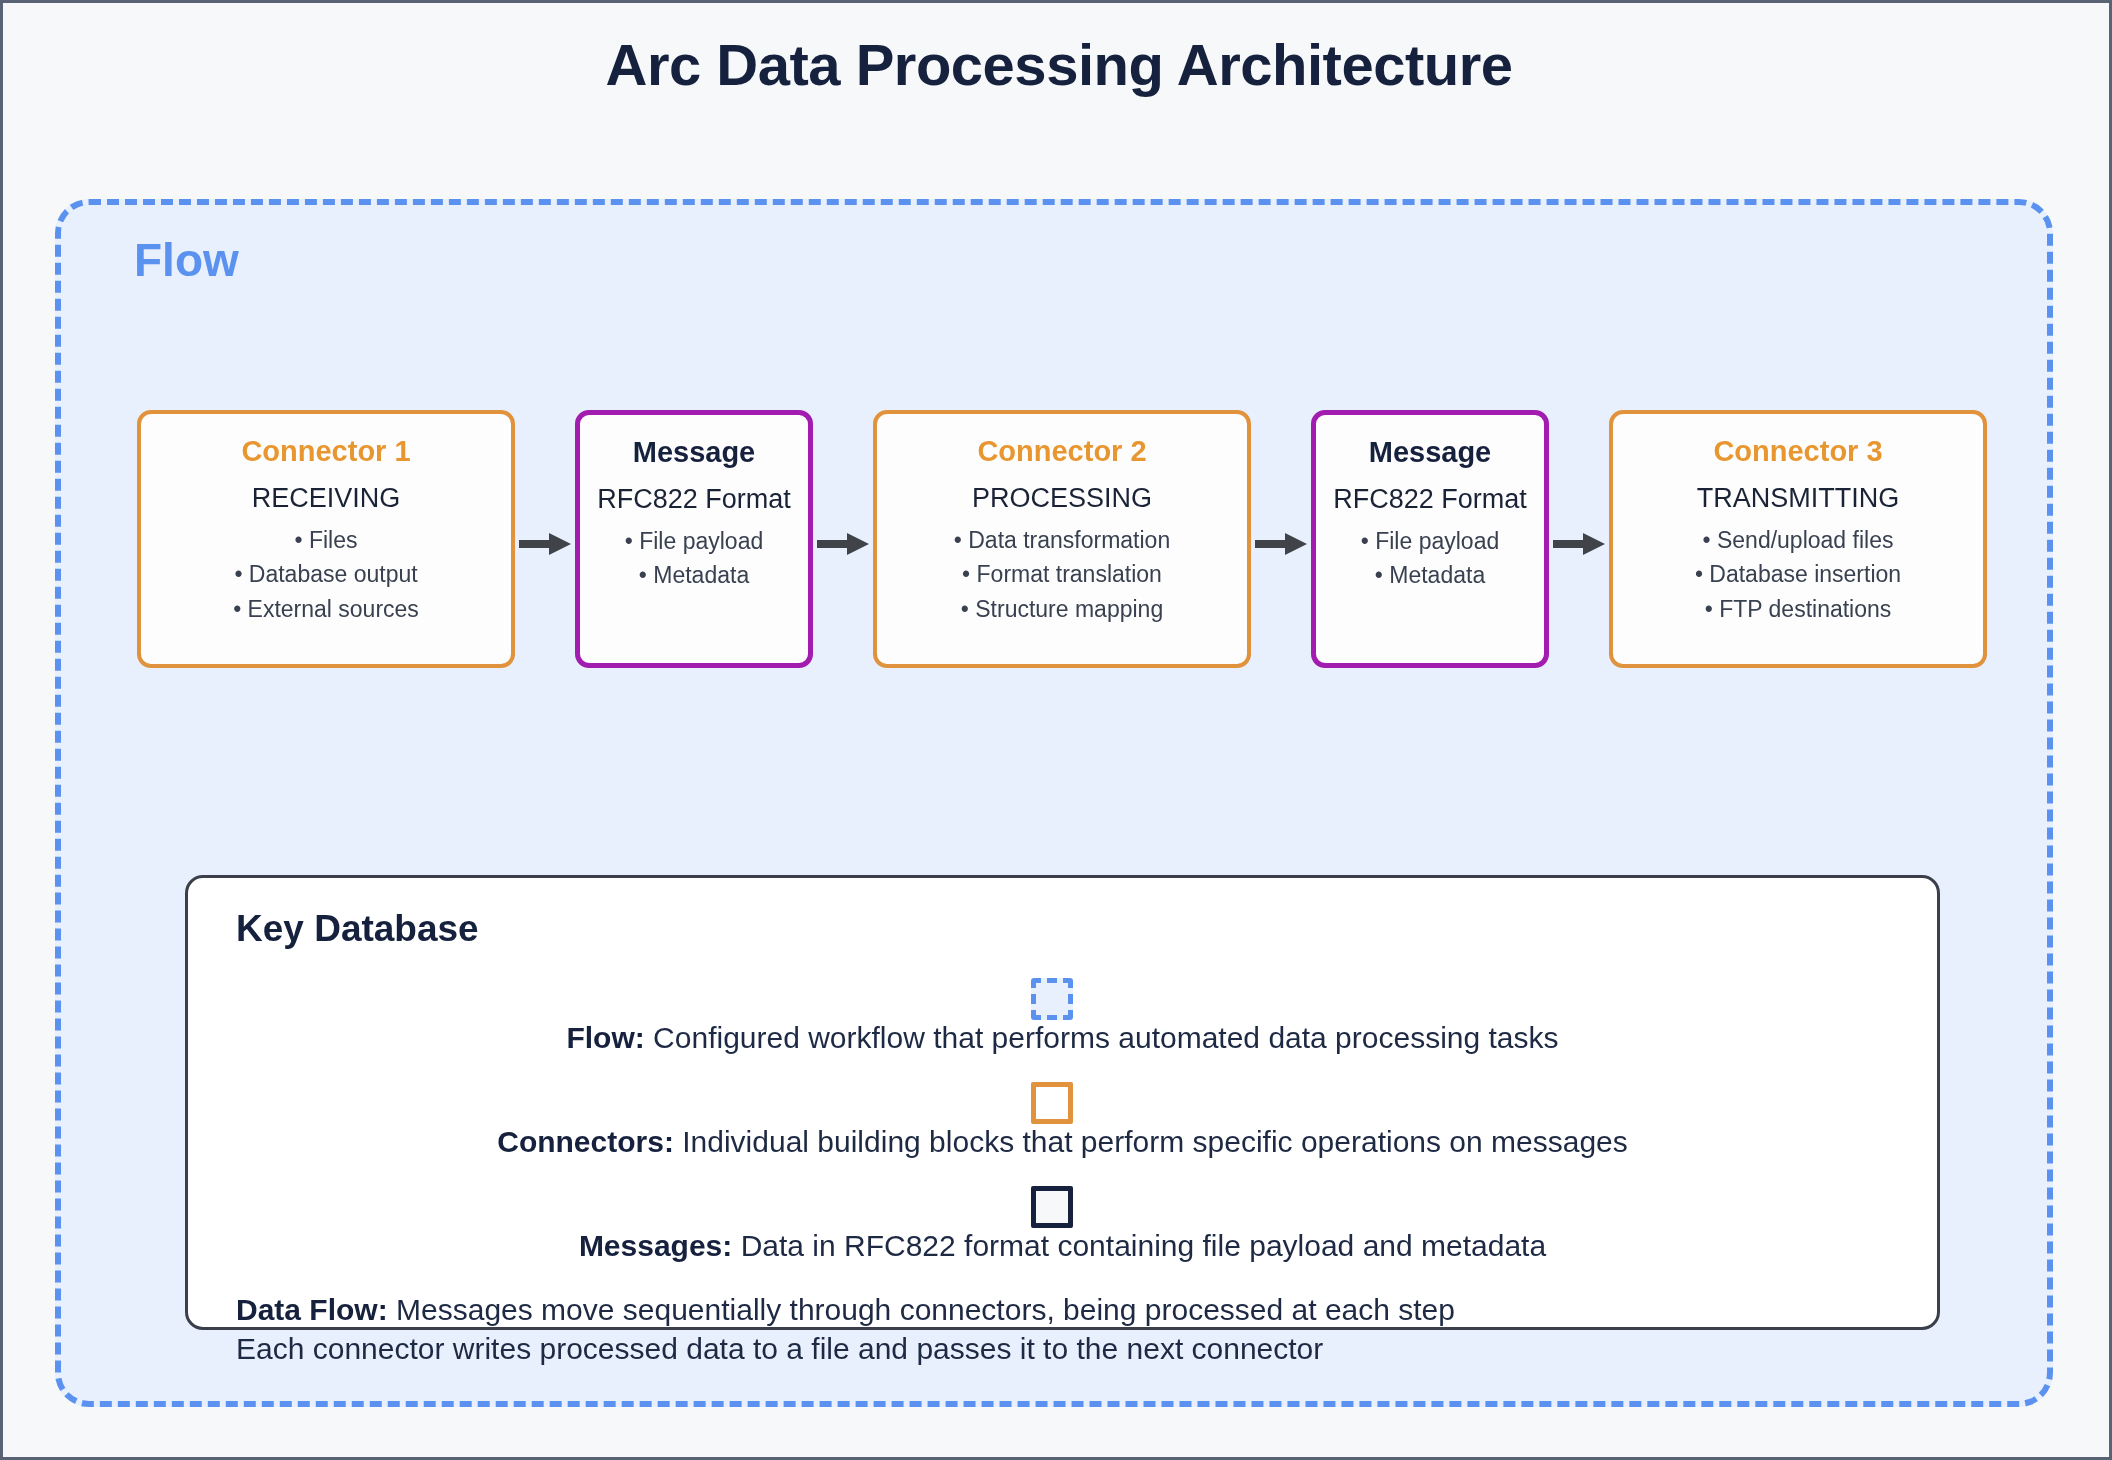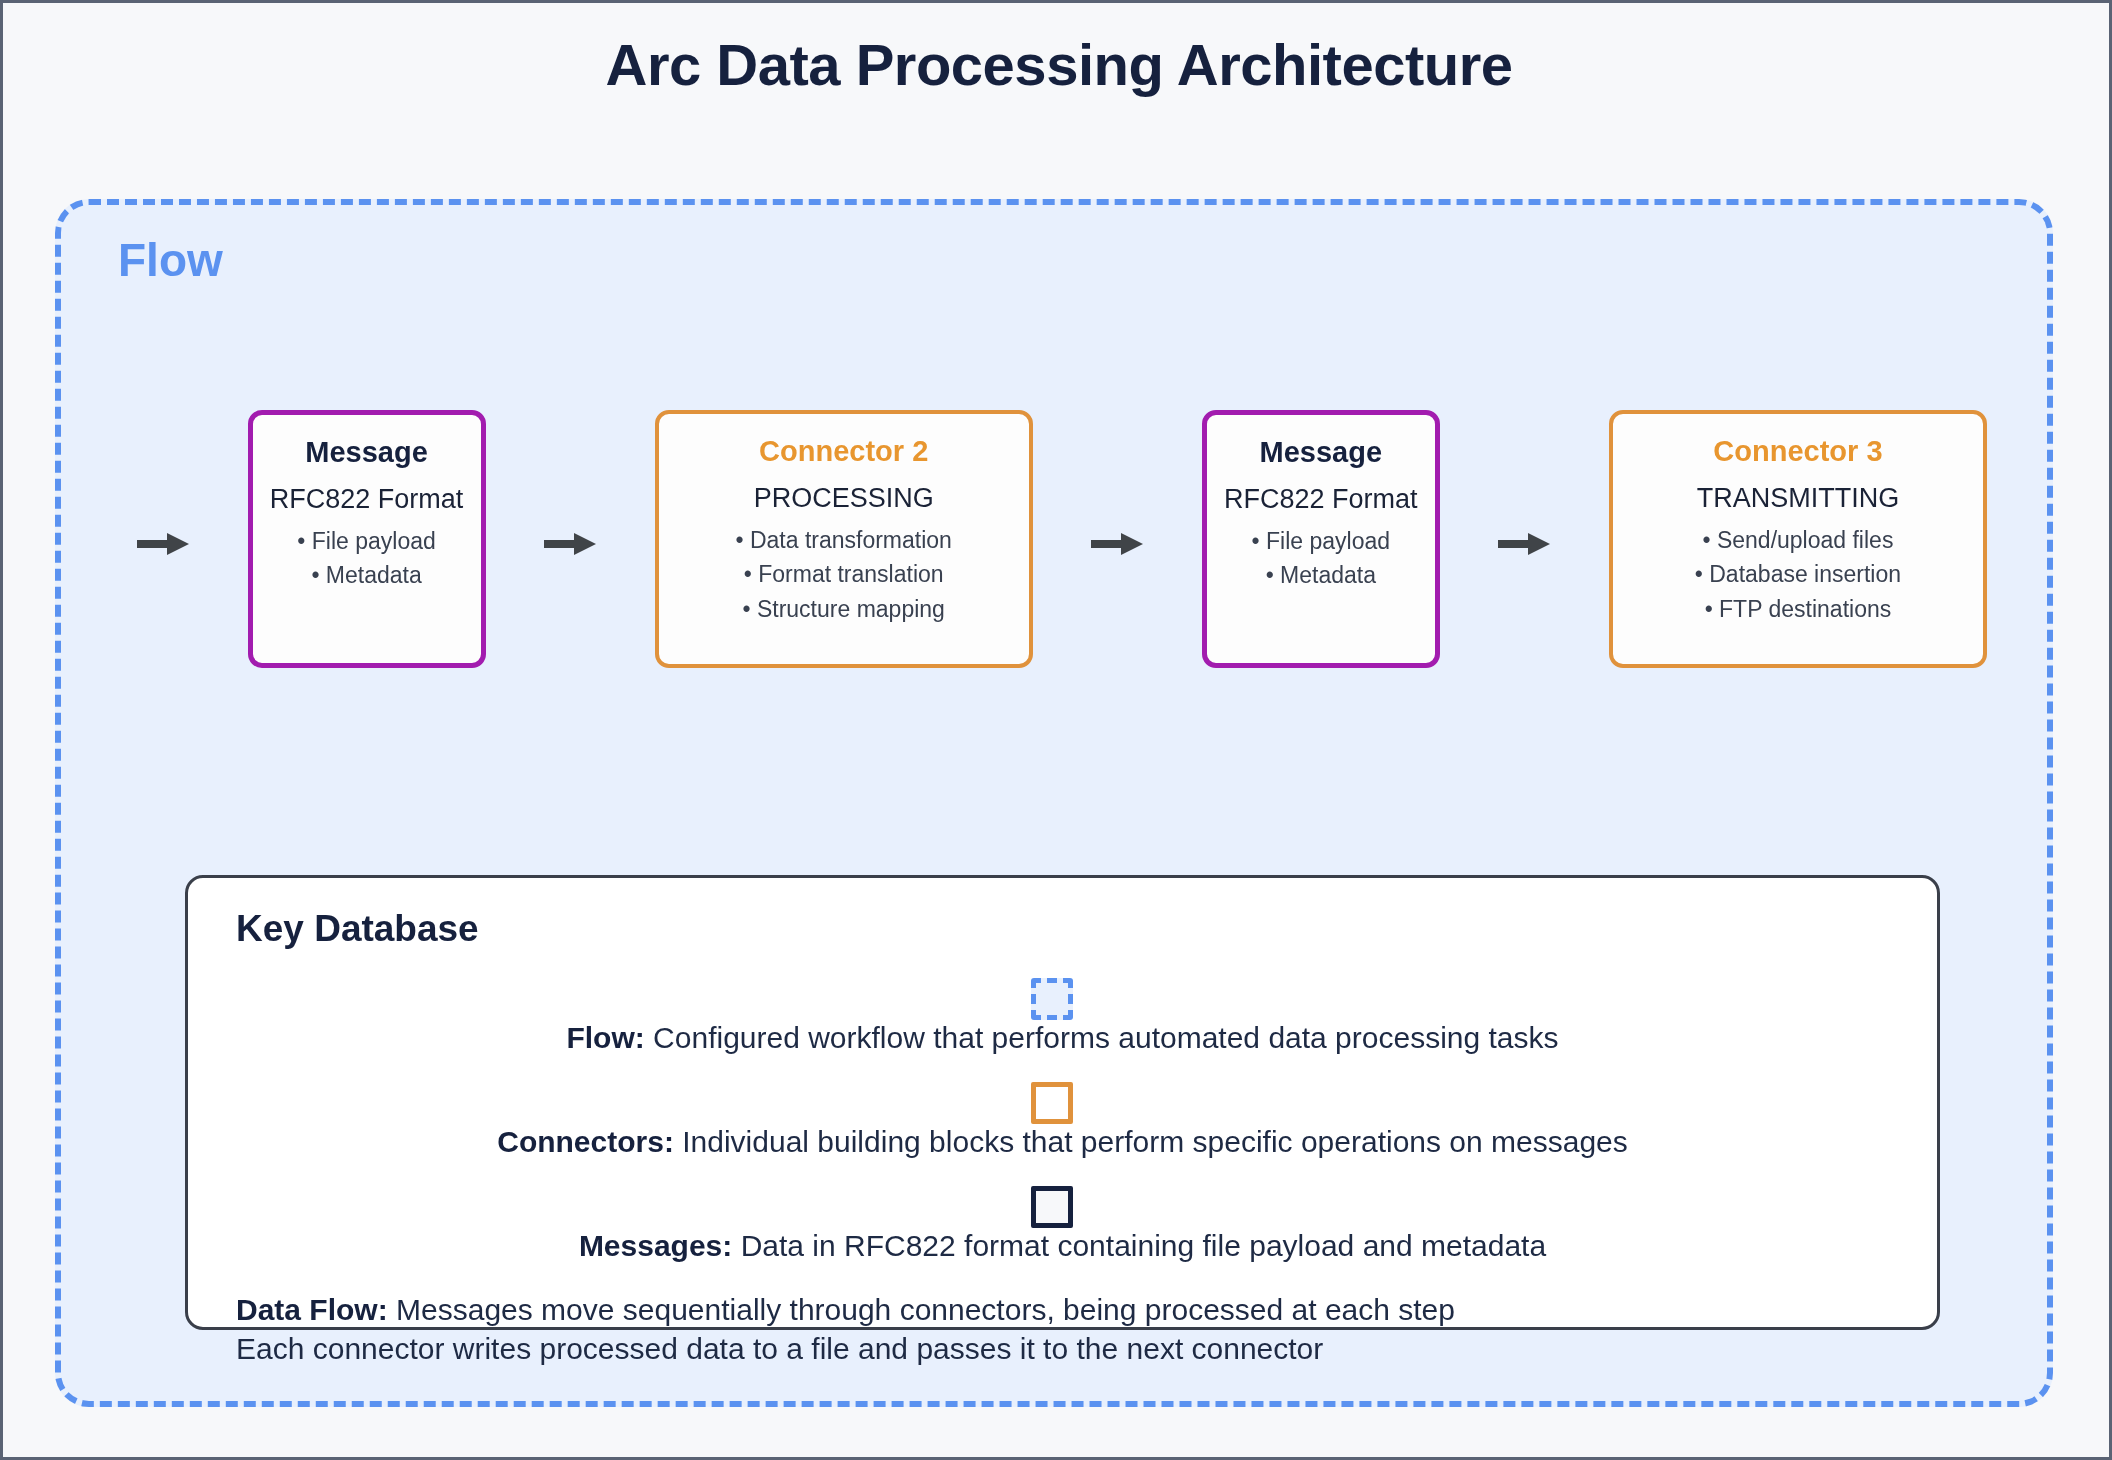--- a/index.html
+++ b/index.html
@@ -45,21 +45,21 @@
     top: 196px;
     width: 1998px;
     height: 1208px;
     background: #e8f0fd;
     border: 6px dashed #5b92f0;
     border-radius: 34px;
   }
 
   .flow-label {
     position: absolute;
-    left: 57px;
+    left: 73px;
     top: 28px;
     font-size: 46px;
     font-weight: bold;
     color: #5b92f0;
   }
 
   
   .pipeline {
     position: absolute;
     left: 76px;
@@ -224,20 +224,29 @@
 <div class="page">
 
   <div class="page-title">Arc Data Processing Architecture</div>
 
   <div class="flow-container">
 
     <div class="flow-label">Flow</div>
 
     <div class="pipeline">
 
+      <div class="node connector">
+        <div class="node-title">Connector 1</div>
+        <div class="node-subtitle">RECEIVING</div>
+        <div class="node-bullets">
+          <div class="node-bullet">• Files</div>
+          <div class="node-bullet">• Database output</div>
+          <div class="node-bullet">• External sources</div>
+        </div>
+      </div>
 
       <div class="arrow">
         <div class="shaft"></div>
         <div class="head"></div>
       </div>
 
       <div class="node message">
         <div class="node-title">Message</div>
         <div class="node-subtitle">RFC822 Format</div>
         <div class="node-bullets">

